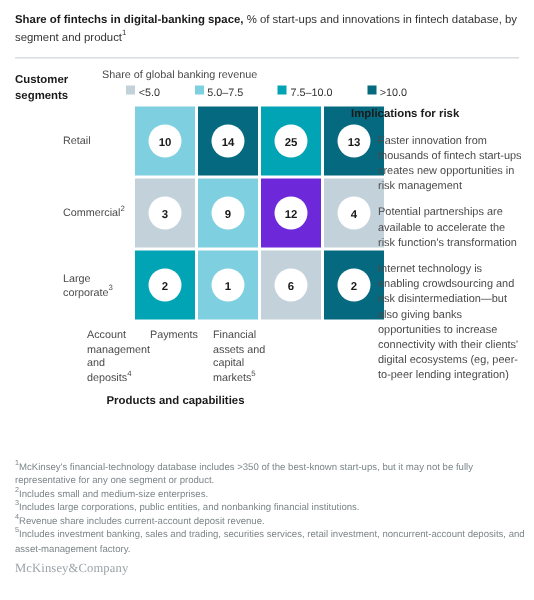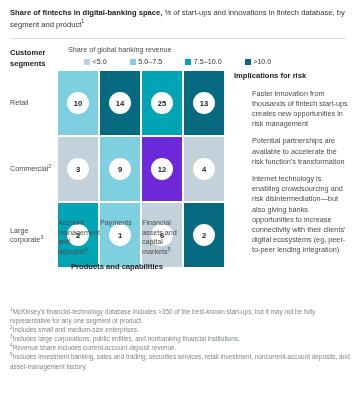--- a/index.html
+++ b/index.html
@@ -21,41 +21,41 @@
   .sup { font-size: 5.2px; vertical-align: super; line-height: 0; }
 
   .rule { height: 1px; background: #d8dde0; margin: 8px 10px 0 10px; }
 
   
   .legend-wrap { padding: 6px 10px 0 10px; display: flex; }
   .legend-left { width: 58px; flex: 0 0 58px; }
   .legend-right { flex: 1; }
   .legend-caption { font-size: 7.2px; color: #4a4a4a; line-height: 10px; }
   .legend-items { display: flex; align-items: center; margin-top: 2px; gap: 7px; }
-  .legend-item { display: flex; align-items: center; gap: 2.5px; padding-left: 16px; }
+  .legend-item { display: flex; gap: 2.5px; padding-left: 16px; }
   .legend-swatch { width: 6px; height: 6px; display: inline-block; }
   .legend-label { font-size: 7.2px; color: #333333; line-height: 9px; }
 
   
   .cust-seg {
     position: absolute; left: 10px; top: 48px;
     font-size: 7.6px; font-weight: bold; color: #1a1a1a; line-height: 10.5px;
   }
 
   
   .matrix { position: absolute; left: 10px; top: 71px; width: 214px; }
-  .matrix-row { display: flex; align-items: stretch; margin-bottom: 2px; }
+  .matrix-row { display: flex; align-items: stretch; margin-bottom: 2px; margin-left: 32px; }
   .row-label {
     width: 48px; flex: 0 0 48px;
     font-size: 7.2px; color: #4a4a4a; line-height: 9.5px;
     display: flex; align-items: center; padding-right: 4px;
   }
   .cells { display: flex; gap: 2px; flex: 1; }
   .cell {
-    width: 40px; height: 64px;
+    width: 40px; height: 46px;
     display: flex; align-items: center; justify-content: center;
     position: relative;
   }
   .bubble {
     width: 22px; height: 22px; border-radius: 50%;
     background: #ffffff;
     display: flex; align-items: center; justify-content: center;
     font-size: 7.6px; font-weight: bold; color: #1a1a1a;
   }
 
@@ -211,14 +211,15 @@
   </div>
 
   <div class="footnotes">
     <div class="footnote"><span class="fn-sup">1</span><span>McKinsey's financial-technology database includes &gt;350 of the best-known start-ups, but it may not be fully representative for any one segment or product.</span></div>
     <div class="footnote"><span class="fn-sup">2</span><span>Includes small and medium-size enterprises.</span></div>
     <div class="footnote"><span class="fn-sup">3</span><span>Includes large corporations, public entities, and nonbanking financial institutions.</span></div>
     <div class="footnote"><span class="fn-sup">4</span><span>Revenue share includes current-account deposit revenue.</span></div>
     <div class="footnote"><span class="fn-sup">5</span><span>Includes investment banking, sales and trading, securities services, retail investment, noncurrent-account deposits, and asset-management factory.</span></div>
   </div>
 
+  <div class="brand">McKinsey&amp;Company</div>
 
 </div>
 
 </body></html>

